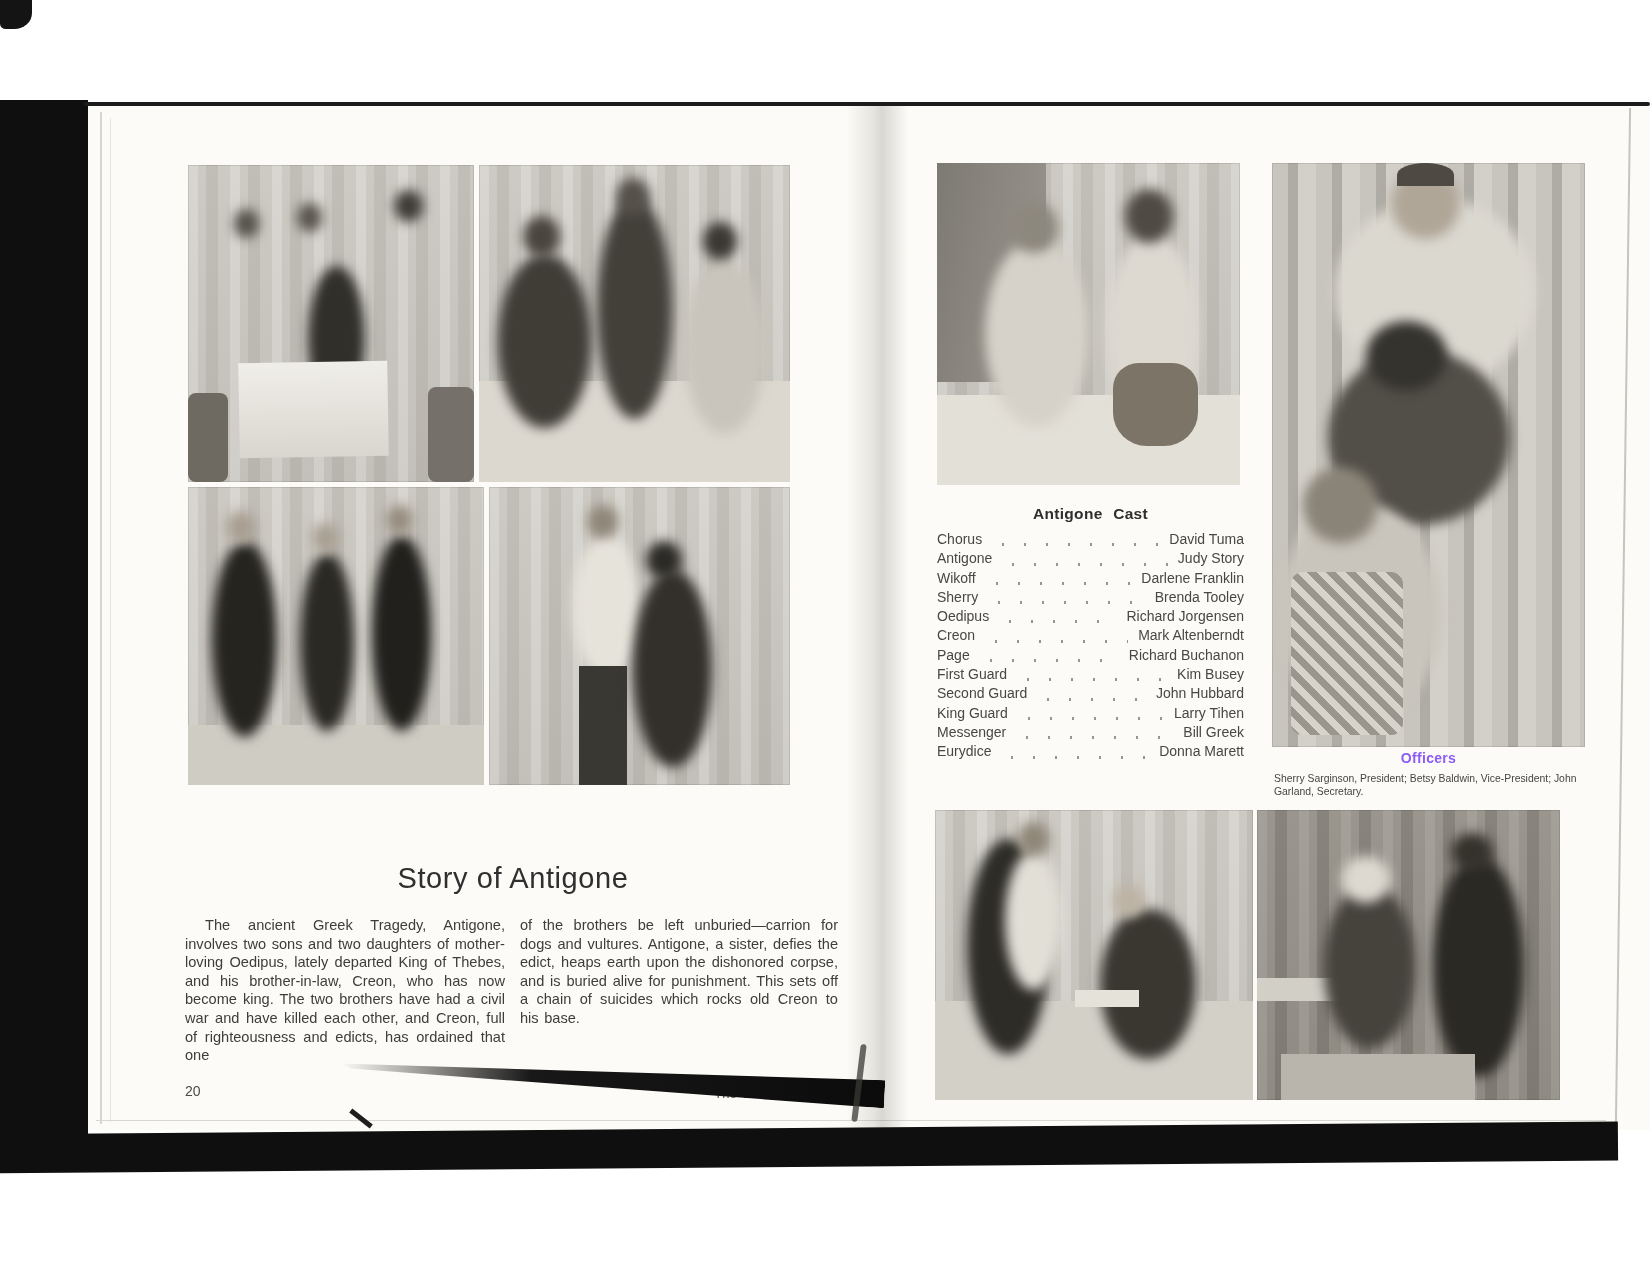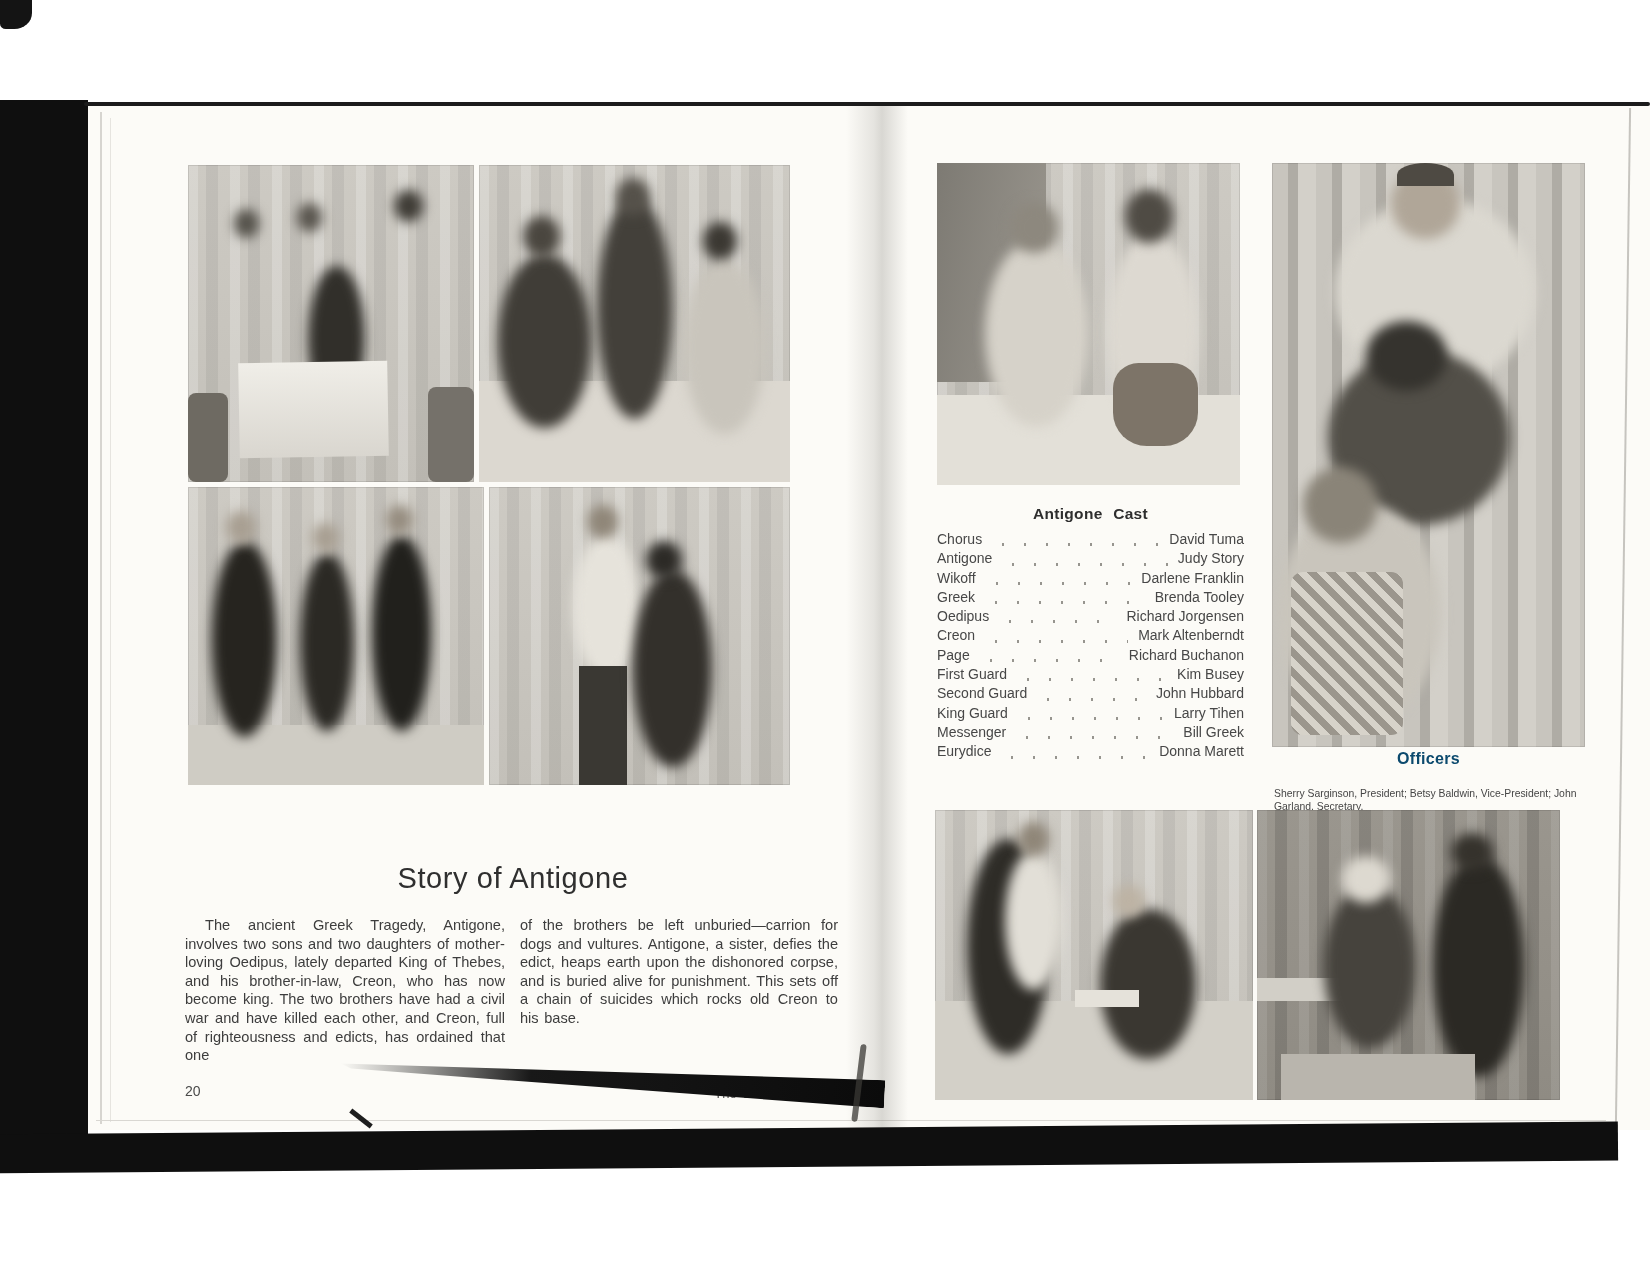--- a/index.html
+++ b/index.html
@@ -55,22 +55,22 @@
   .cast-heading{left:937px;top:505px;width:307px;text-align:center;
     font-weight:bold;font-size:15.5px;color:#2e2e2e;word-spacing:6px;letter-spacing:.3px;}
   .cast-list{left:937px;top:531px;width:307px;}
   .cast-row{display:flex;align-items:baseline;height:19.3px;font-size:14px;color:#474747;}
   .cast-row .role{white-space:nowrap;}
   .cast-row .leader{flex:1;margin:0 10px;height:11px;align-self:flex-end;
     background-image:radial-gradient(circle,#97958f 1.2px,rgba(0,0,0,0) 1.5px);
     background-size:22px 5px;background-repeat:repeat-x;background-position:left bottom 3px;}
   .cast-row .name{white-space:nowrap;}
   .officers-heading{left:1272px;top:750px;width:313px;text-align:center;
-    font-weight:bold;font-size:16px;color:#0c4a6e;letter-spacing:.3px;}
-  .officers-caption{left:1274px;top:772px;width:314px;font-size:10.4px;line-height:13px;color:#454545;margin-top:15px;}
+    font-weight:bold;font-size:14px;color:#8b5cf6;letter-spacing:.3px;}
+  .officers-caption{left:1274px;top:772px;width:314px;font-size:10.4px;line-height:13px;color:#454545;}
 </style>
 </head>
 <body>
 
 <div class="abs paper"></div>
 <div class="abs corner-blob"></div>
 <div class="abs bar-left"></div>
 <div class="abs top-edge"></div>
 <div class="abs deckle1"></div>
 <div class="abs deckle2"></div>
@@ -154,21 +154,21 @@
       <span class="role">Antigone</span>
       <span class="leader"></span>
       <span class="name">Judy Story</span>
     </div>
   <div class="cast-row">
       <span class="role">Wikoff</span>
       <span class="leader"></span>
       <span class="name">Darlene Franklin</span>
     </div>
   <div class="cast-row">
-      <span class="role">Greek</span>
+      <span class="role">Sherry</span>
       <span class="leader"></span>
       <span class="name">Brenda Tooley</span>
     </div>
   <div class="cast-row">
       <span class="role">Oedipus</span>
       <span class="leader"></span>
       <span class="name">Richard Jorgensen</span>
     </div>
   <div class="cast-row">
       <span class="role">Creon</span>

